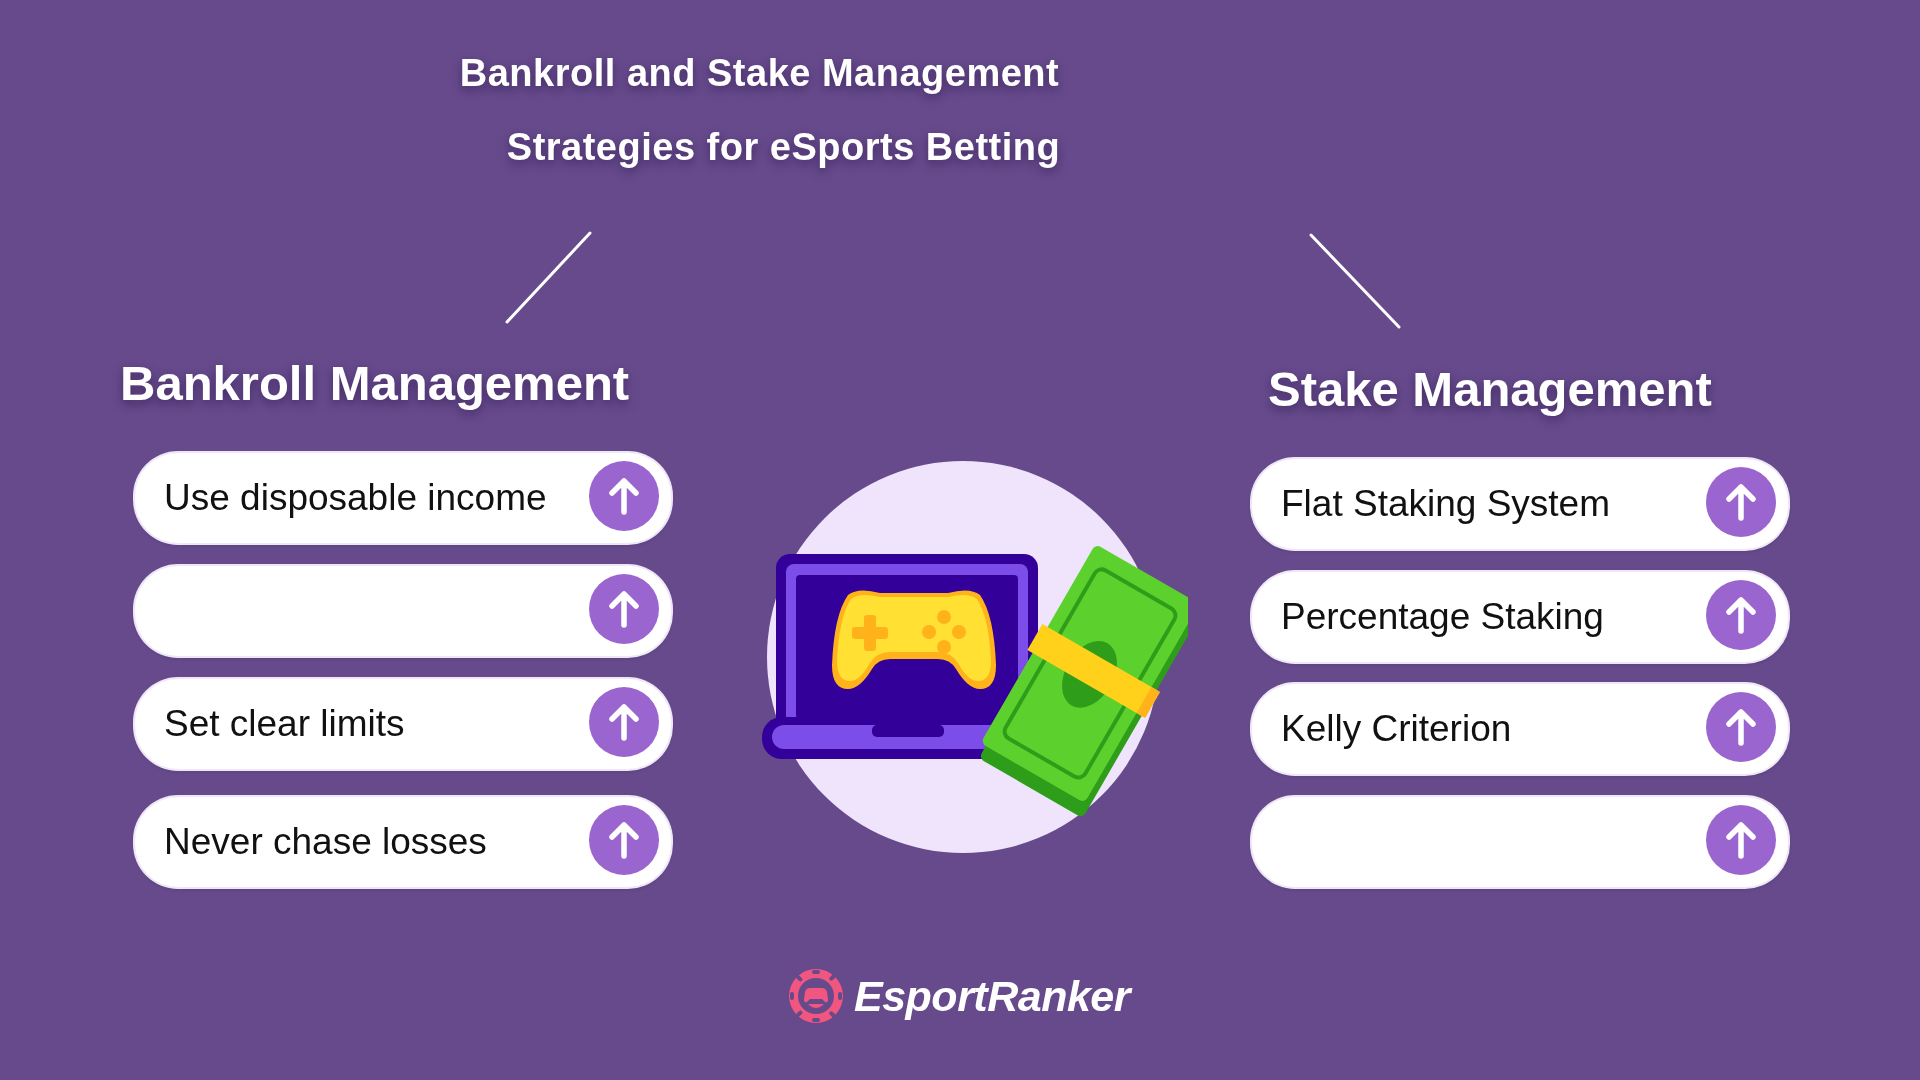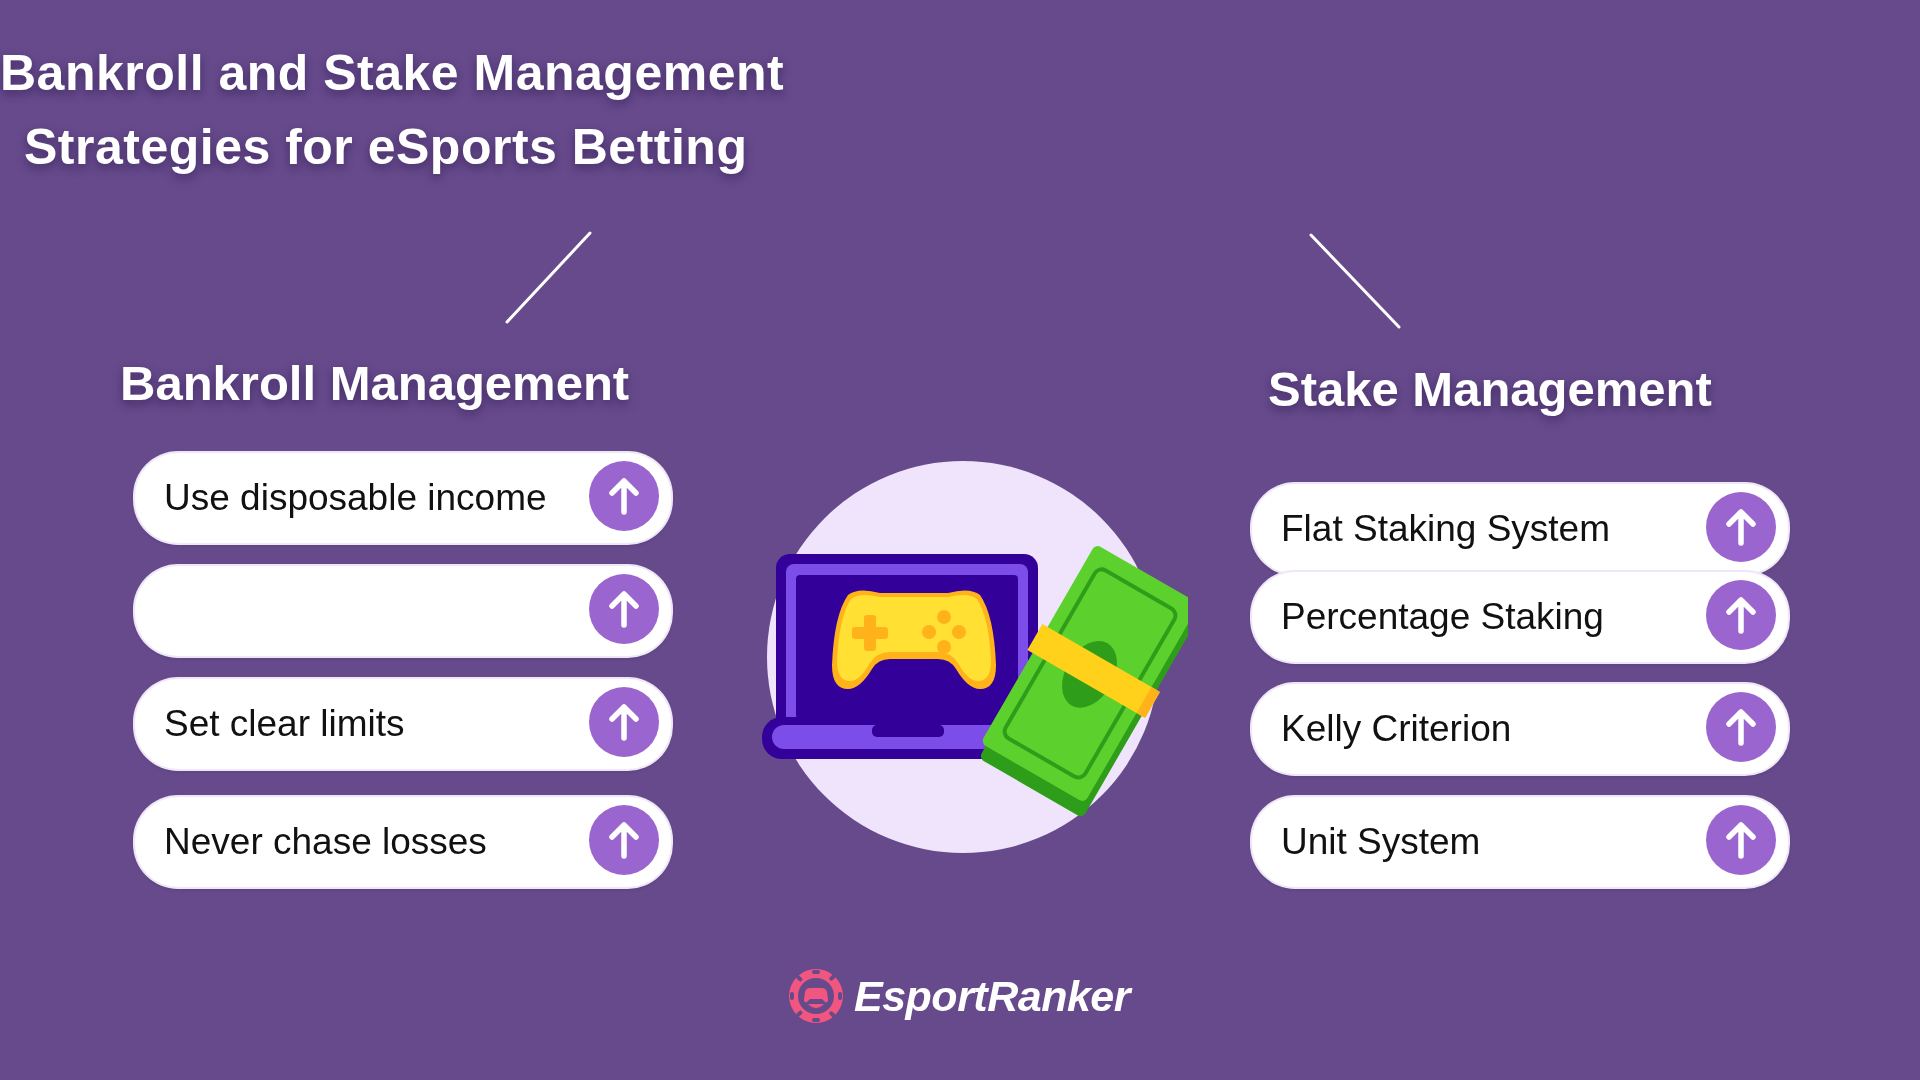--- a/index.html
+++ b/index.html
@@ -2,22 +2,22 @@
 <html><head>
   <meta charset="utf-8">
   <style>
     html, body { margin:0; padding:0; }
     body {
       width:1920px; height:1080px; overflow:hidden; position:relative;
       background:#664A8C;
       font-family:"Liberation Sans", sans-serif;
     }
     .title {
-      position:absolute; left:0; width:1519px; 
-      color:#fff; font-weight:bold; font-size:50px; letter-spacing:0.5px;
+      position:absolute; left:0; width:1519px; text-align:center;
+      color:#fff; font-weight:bold; font-size:38px; letter-spacing:0.5px;
       text-shadow: 0 4px 10px rgba(40,20,70,0.55);
       line-height:74px;
     }
     .title.l1 { top:36px; }
     .title.l2 { top:110px;margin-left:24px; }
     .connector { position:absolute; left:0; top:0; }
     .heading {
       position:absolute; color:#fff; font-weight:bold; font-size:49px;
       text-shadow: 0 4px 10px rgba(40,20,70,0.55);
       white-space:nowrap; line-height:60px;
@@ -86,21 +86,21 @@
 </div>
 <div class="pill" style="left:135px; top:797px;">
   <span class="label">Never chase losses</span>
   <span class="btn">
     <svg width="36" height="40" viewBox="0 0 36 40">
         <path d="M18 36 V6 M6 17 L18 5 L30 17" stroke="#fff" stroke-width="5.5" fill="none" stroke-linecap="round" stroke-linejoin="round"></path>
       </svg>
   </span>
 </div>
 
-<div class="pill" style="left:1252px; top:459px;margin-top:25px;">
+<div class="pill" style="left:1252px; top:459px;">
   <span class="label">Flat Staking System</span>
   <span class="btn">
     <svg width="36" height="40" viewBox="0 0 36 40">
         <path d="M18 36 V6 M6 17 L18 5 L30 17" stroke="#fff" stroke-width="5.5" fill="none" stroke-linecap="round" stroke-linejoin="round"></path>
       </svg>
   </span>
 </div>
 <div class="pill" style="left:1252px; top:572px;">
   <span class="label">Percentage Staking</span>
   <span class="btn">
@@ -111,21 +111,20 @@
 </div>
 <div class="pill" style="left:1252px; top:684px;">
   <span class="label">Kelly Criterion</span>
   <span class="btn">
     <svg width="36" height="40" viewBox="0 0 36 40">
         <path d="M18 36 V6 M6 17 L18 5 L30 17" stroke="#fff" stroke-width="5.5" fill="none" stroke-linecap="round" stroke-linejoin="round"></path>
       </svg>
   </span>
 </div>
 <div class="pill" style="left:1252px; top:797px;">
-  <span class="label">Unit System</span>
   <span class="btn">
     <svg width="36" height="40" viewBox="0 0 36 40">
         <path d="M18 36 V6 M6 17 L18 5 L30 17" stroke="#fff" stroke-width="5.5" fill="none" stroke-linecap="round" stroke-linejoin="round"></path>
       </svg>
   </span>
 </div>
 
 <svg class="illustration" width="440" height="420" viewBox="0 0 440 420">
   <circle cx="215" cy="202" r="196" fill="#EFE4FB"></circle>
   <g>

